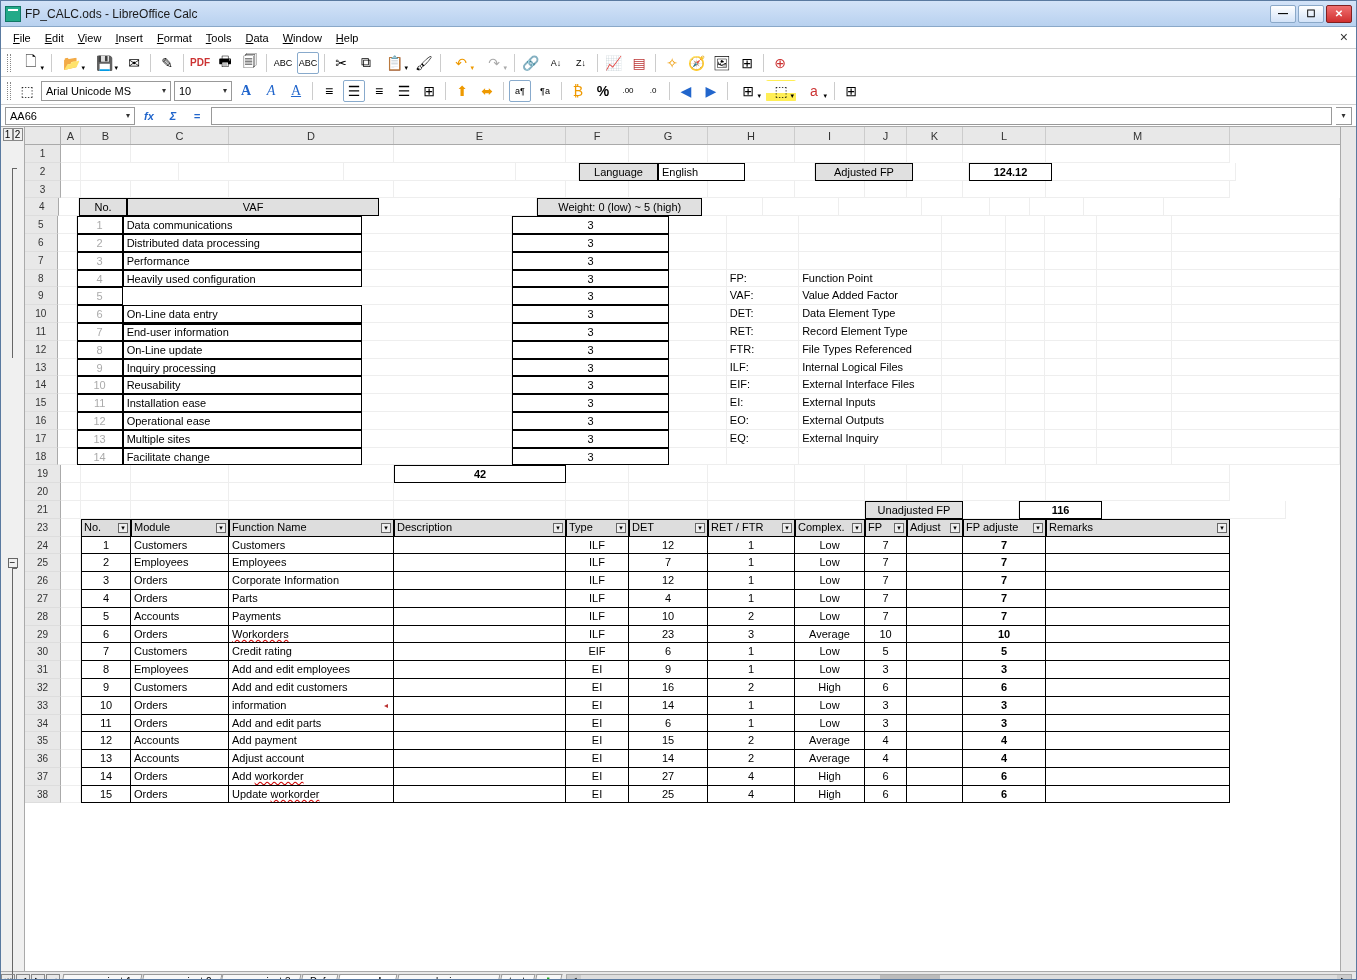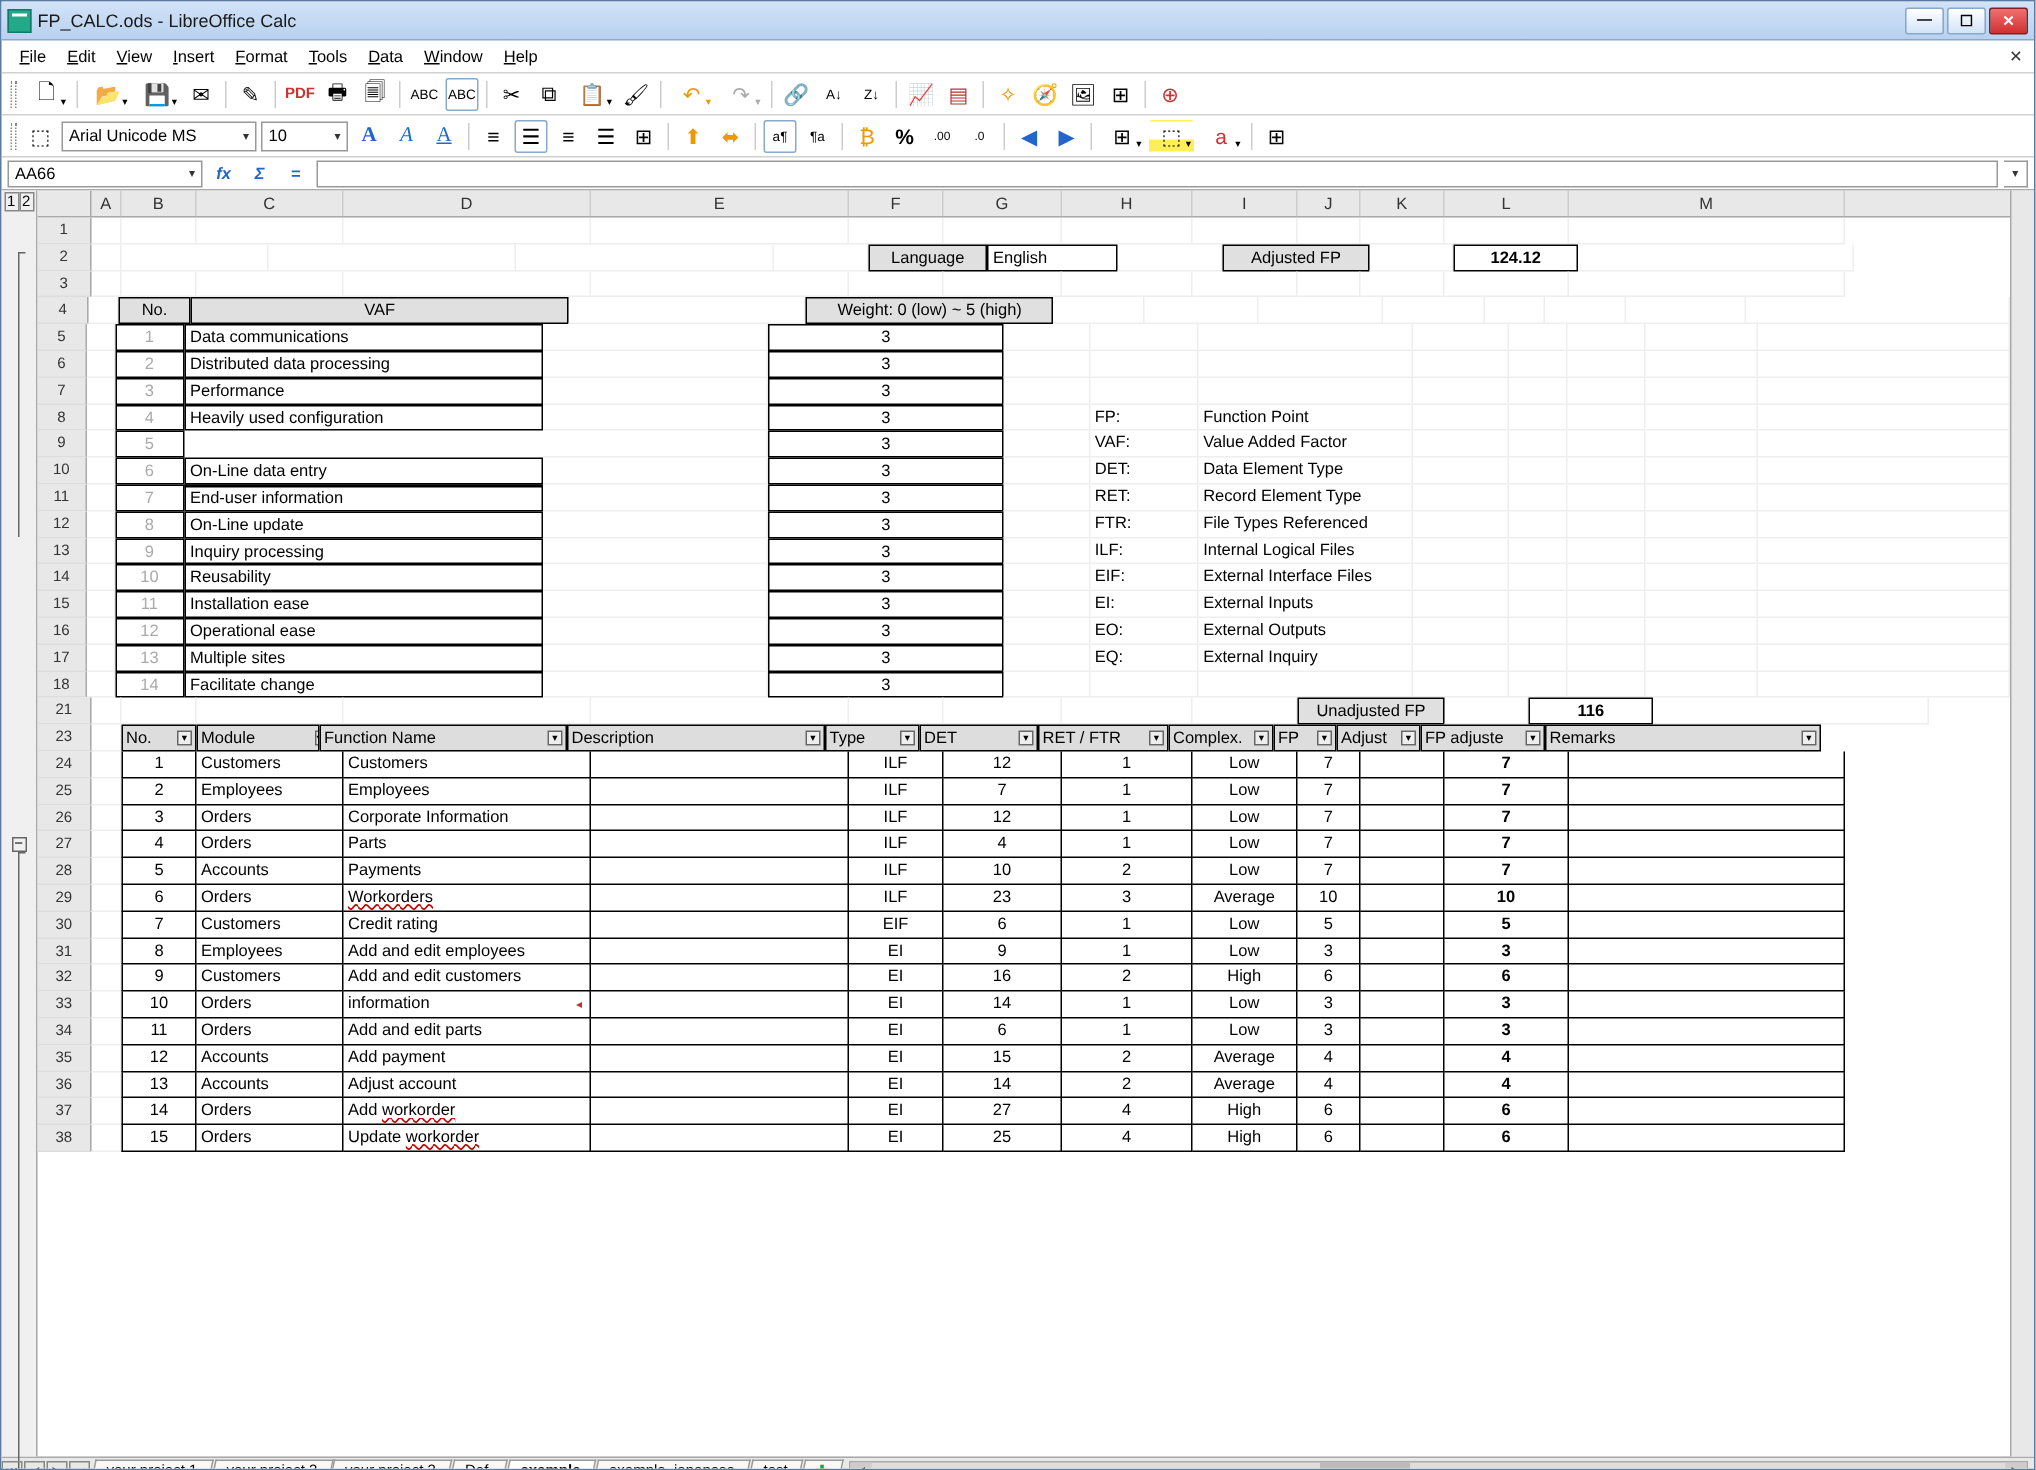--- a/index.html
+++ b/index.html
@@ -517,20 +517,52 @@
           <div class="cell " style="width: 63px;"></div>
           <div class="cell " style="width: 79px;"></div>
           <div class="cell " style="width: 157px;"></div>
           <div class="cell " style="width: 70px;"></div>
           <div class="cell " style="width: 42px;"></div>
           <div class="cell " style="width: 56px;"></div>
           <div class="cell " style="width: 83px;"></div>
           <div class="cell " style="width: 184px;"></div>
         </div>
         <div class="grid-row">
+          <div class="rowhdr">19</div>
+          <div class="cell " style="width: 20px;"></div>
+          <div class="cell " style="width: 50px;"></div>
+          <div class="cell " style="width: 98px;"></div>
+          <div class="cell " style="width: 165px;"></div>
+          <div class="cell b-all center bold" style="width: 172px;">42</div>
+          <div class="cell " style="width: 63px;"></div>
+          <div class="cell " style="width: 79px;"></div>
+          <div class="cell " style="width: 87px;"></div>
+          <div class="cell " style="width: 70px;"></div>
+          <div class="cell " style="width: 42px;"></div>
+          <div class="cell " style="width: 56px;"></div>
+          <div class="cell " style="width: 83px;"></div>
+          <div class="cell " style="width: 184px;"></div>
+        </div>
+        <div class="grid-row">
+          <div class="rowhdr">20</div>
+          <div class="cell " style="width: 20px;"></div>
+          <div class="cell " style="width: 50px;"></div>
+          <div class="cell " style="width: 98px;"></div>
+          <div class="cell " style="width: 165px;"></div>
+          <div class="cell " style="width: 172px;"></div>
+          <div class="cell " style="width: 63px;"></div>
+          <div class="cell " style="width: 79px;"></div>
+          <div class="cell " style="width: 87px;"></div>
+          <div class="cell " style="width: 70px;"></div>
+          <div class="cell " style="width: 42px;"></div>
+          <div class="cell " style="width: 56px;"></div>
+          <div class="cell " style="width: 83px;"></div>
+          <div class="cell " style="width: 184px;"></div>
+        </div>
+        <div class="grid-row">
           <div class="rowhdr">21</div>
           <div class="cell " style="width: 20px;"></div>
           <div class="cell " style="width: 50px;"></div>
           <div class="cell " style="width: 98px;"></div>
           <div class="cell " style="width: 165px;"></div>
           <div class="cell " style="width: 172px;"></div>
           <div class="cell " style="width: 63px;"></div>
           <div class="cell " style="width: 79px;"></div>
           <div class="cell " style="width: 87px;"></div>
           <div class="cell " style="width: 70px;"></div>
@@ -539,21 +571,21 @@
           <div class="cell b-all center bold" style="width: 83px;">116</div>
           <div class="cell " style="width: 184px;"></div>
         </div>
         <div class="grid-row">
           <div class="rowhdr">23</div>
           <div class="cell" style="width: 20px;"></div>
           <div class="cell filter-hdr" style="width: 50px;">
             <span>No.</span>
             <span class="fa">▾</span>
           </div>
-          <div class="cell filter-hdr" style="width: 82px; gap: 40px;">
+          <div class="cell filter-hdr" style="width: 98px; gap: 40px;">
             <span>Module</span>
             <span class="fa">▾</span>
           </div>
           <div class="cell filter-hdr" style="width: 165px;">
             <span>Function Name</span>
             <span class="fa">▾</span>
           </div>
           <div class="cell filter-hdr" style="width: 172px;">
             <span>Description</span>
             <span class="fa">▾</span>

